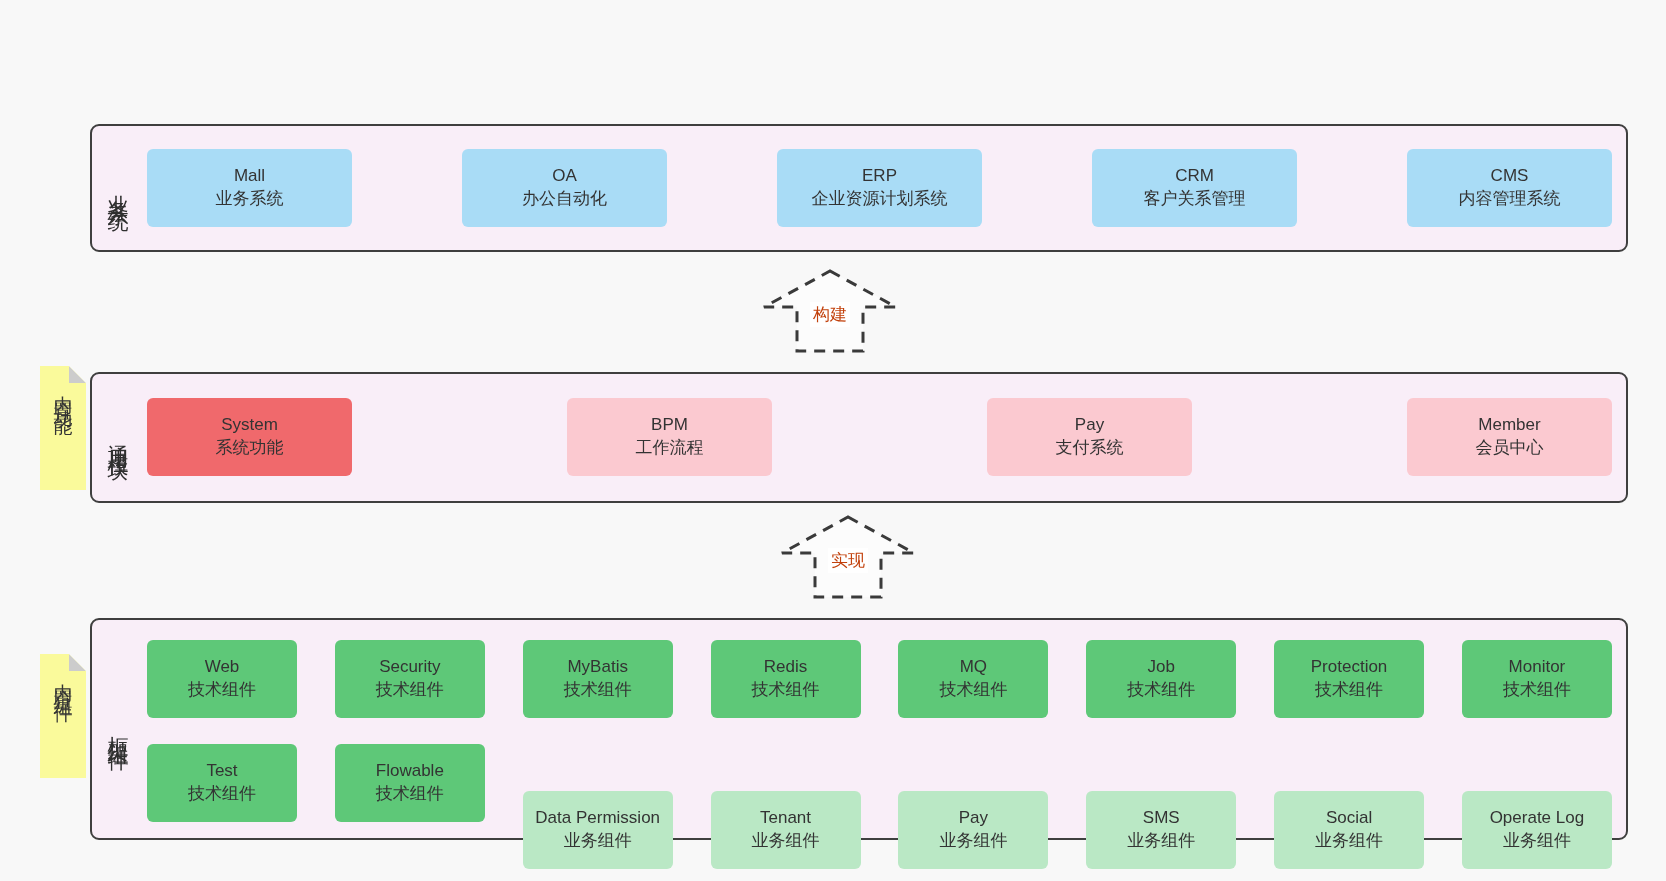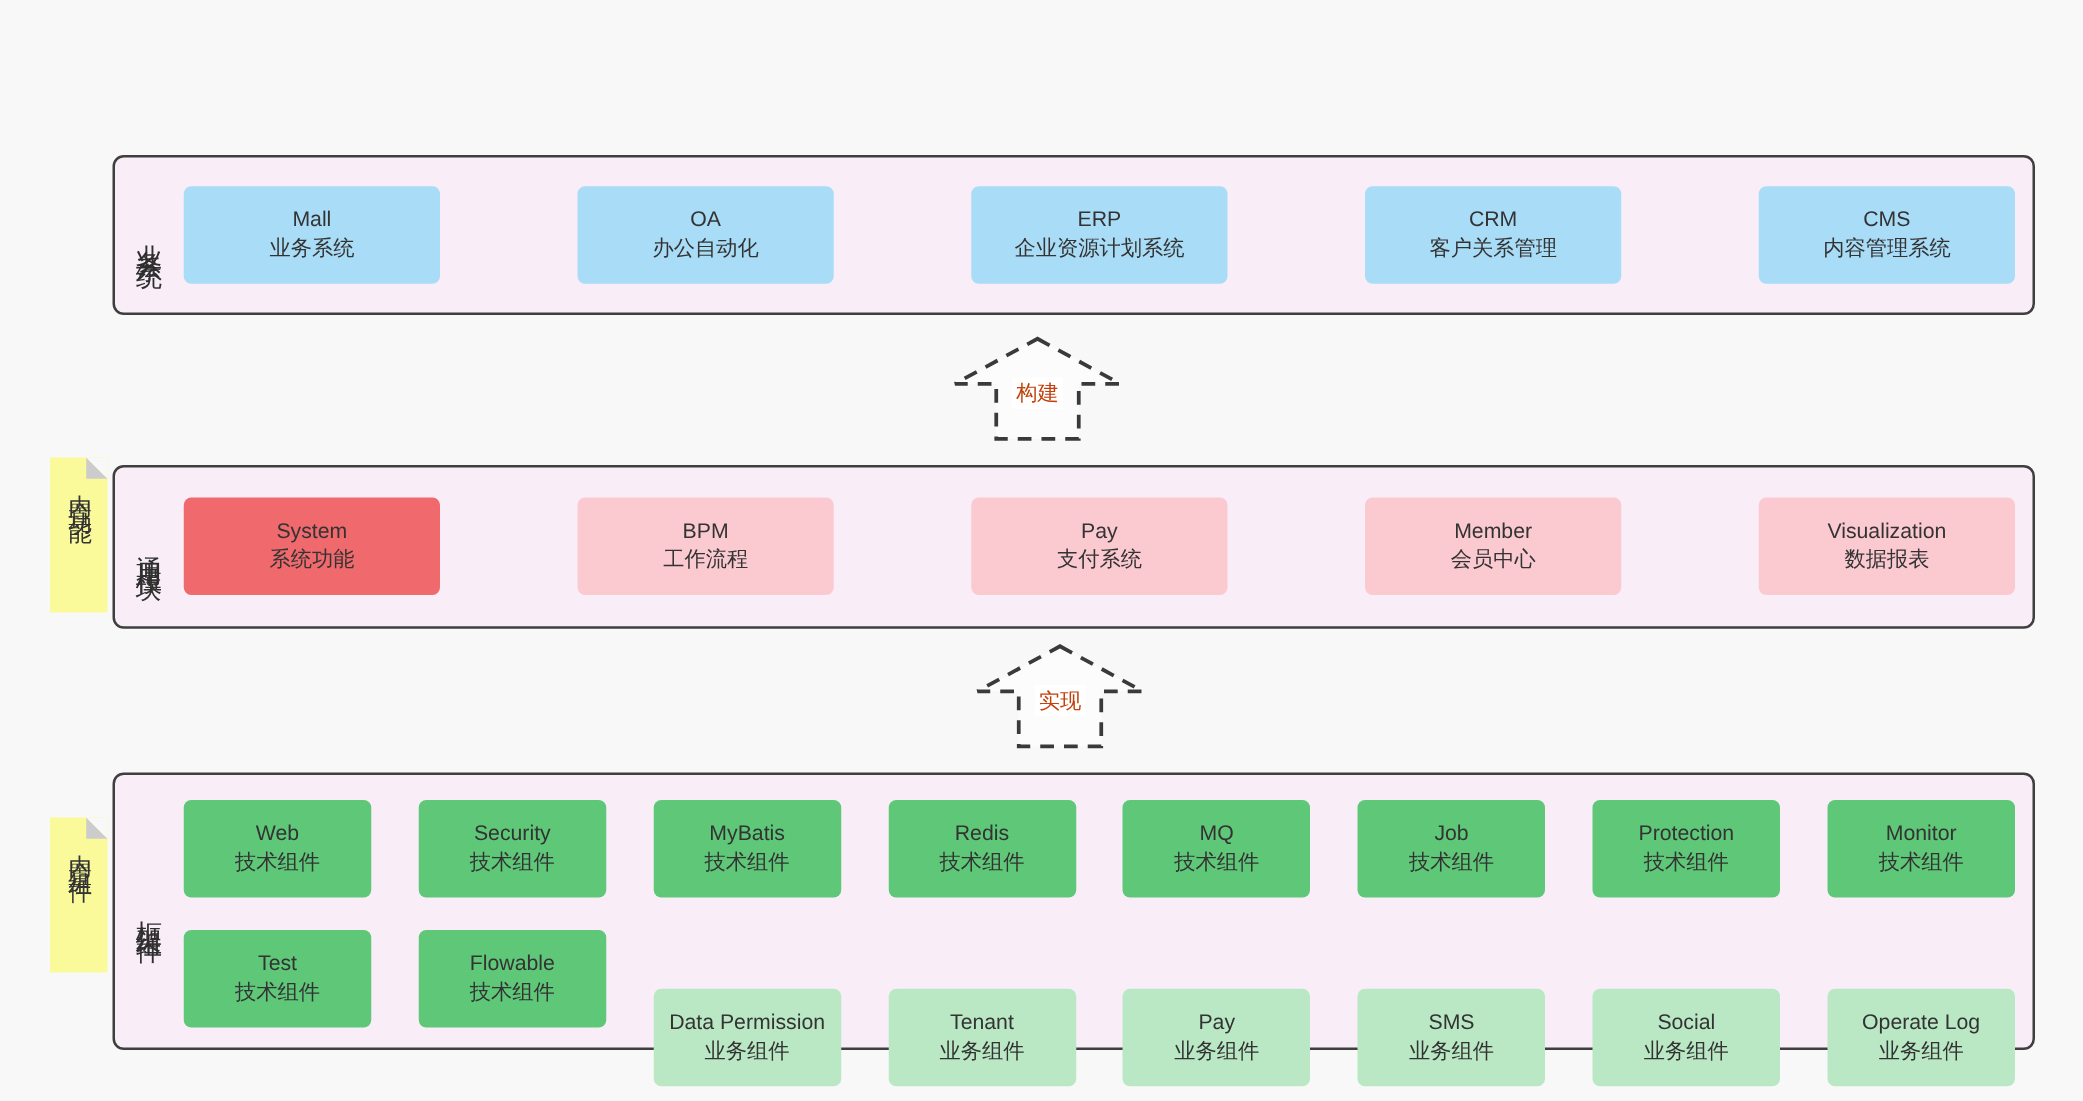--- a/index.html
+++ b/index.html
@@ -154,24 +154,20 @@
         <span>工作流程</span>
       </div>
       <div class="box w6 c-pink">
         <span>Pay</span>
         <span>支付系统</span>
       </div>
       <div class="box w6 c-pink">
         <span>Member</span>
         <span>会员中心</span>
       </div>
-      <div class="box w6 c-pink">
-        <span>Visualization</span>
-        <span>数据报表</span>
-      </div>
     </div>
   </div>
 
   <div class="arrow arrow-implement">
     <svg viewBox="0 0 140 86" width="140" height="86">
       <polygon points="70,3 136,39 103,39 103,83 37,83 37,39 4,39" fill="#fcfcfc" stroke="#3a3a3a" stroke-width="3" stroke-dasharray="11 8"></polygon>
     </svg>
     <span class="arrow-label">实现</span>
   </div>
 

